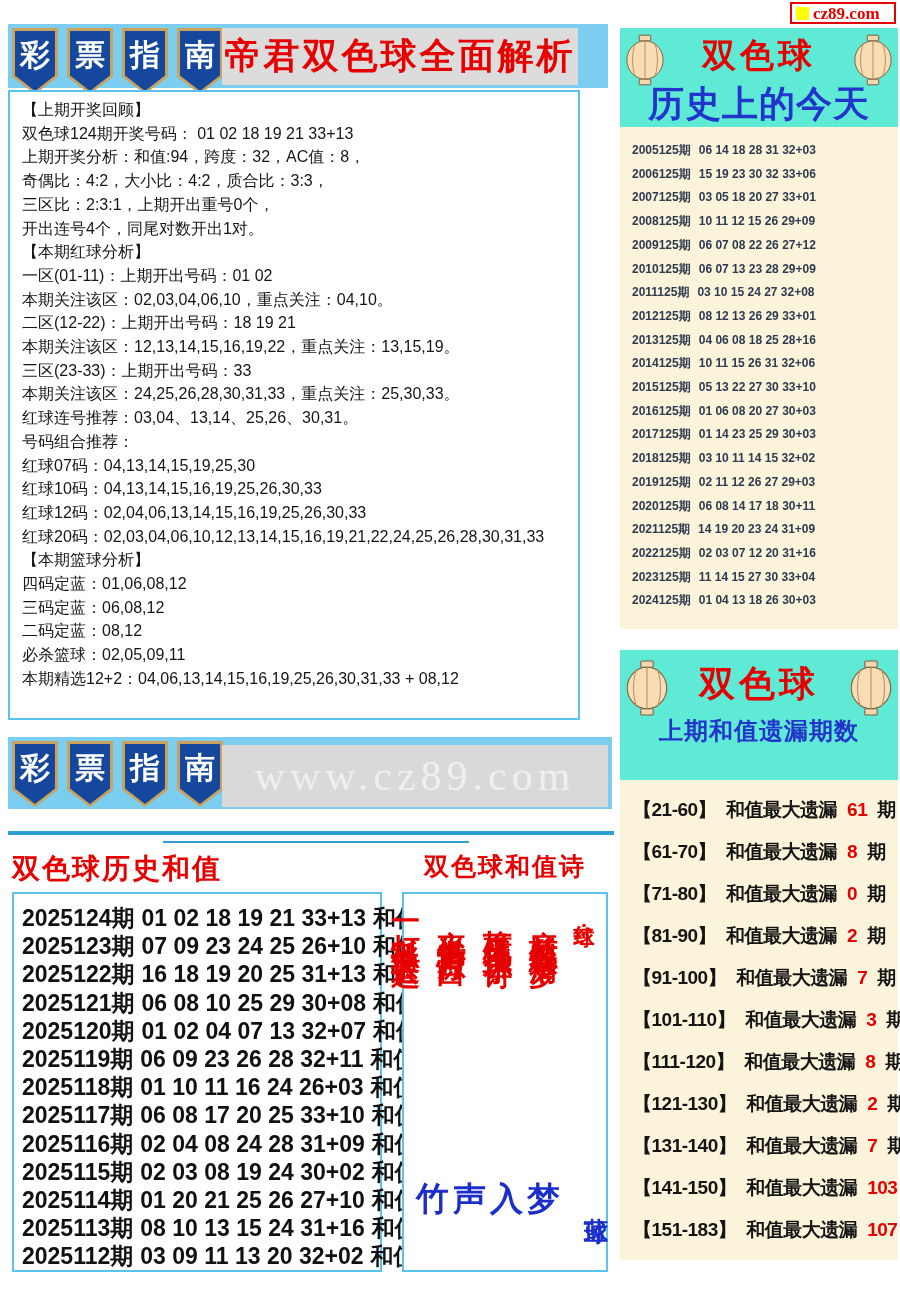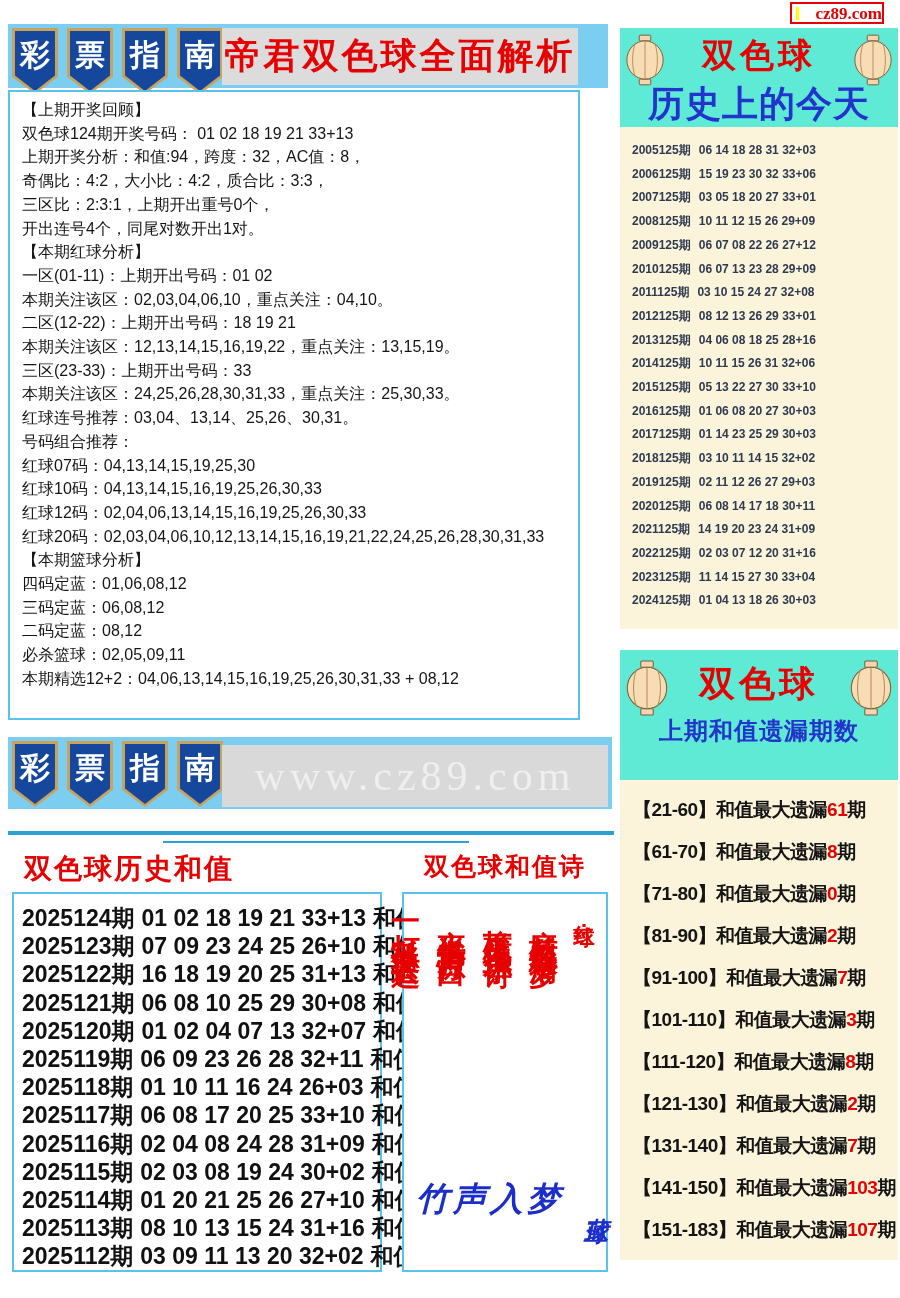--- a/index.html
+++ b/index.html
@@ -1,22 +1,22 @@
 <!DOCTYPE html>
 <html><head>
 <meta charset="utf-8">
 <style>
   html,body{margin:0;padding:0;}
   body{
     width:900px;height:1298px;position:relative;background:#ffffff;
     font-family:"Liberation Sans","DejaVu Sans",sans-serif;overflow:hidden;
   }
   
-  .cz-badge{position:absolute;left:790px;top:2px;width:94px;height:22px;background:#fff;
-    border:2px solid #e60000;display:flex;align-items:center;gap:16px;padding-left:4px;box-sizing:border-box;}
+  .cz-badge{position:absolute;left:790px;top:2px;width:106px;height:22px;background:#fff;
+    border:2px solid #e60000;display:flex;align-items:center;gap:4px;padding-left:4px;box-sizing:border-box;}
   .cz-square{width:13px;height:13px;background:#ffff00;}
   .cz-text{color:#e60000;font-family:"Liberation Serif",serif;font-weight:bold;font-size:17px;line-height:1;}
 
   
   .band{position:absolute;background:#7bceef;}
   .band1{left:8px;top:24px;width:600px;height:64px;}
   .band2{left:8px;top:737px;width:604px;height:72px;}
   .badges{position:absolute;display:flex;gap:9px;}
   .badges1{left:12px;top:28px;}
   .badges2{left:12px;top:741px;}
@@ -52,44 +52,44 @@
   .rt-row .nums{margin-left:8px;}
 
   
   .rb-panel{position:absolute;left:620px;top:650px;width:278px;}
   .rb-header{height:130px;}
   .rb-header .hdr-red{font-size:36px;padding-top:10px;}
   .rb-header .hdr-blue{font-size:24px;margin-top:6px;}
   .rb-header .lantern{top:10px;}
   .rb-list{background:#fbf3da;padding:9px 0 9px 13px;}
   .rb-item{height:42px;display:flex;align-items:center;font-weight:bold;font-size:19px;
-    color:#141414;white-space:nowrap;letter-spacing:-0.5px;}
+    color:#141414;white-space:nowrap;letter-spacing:-0.5px;gap:10px;}
   .red-val{color:#e60000;}
 
   
   .hr1{position:absolute;left:8px;top:831px;width:606px;height:4px;background:#2e9fd4;}
   .hr2{position:absolute;left:163px;top:841px;width:306px;height:2px;background:#2e9fd4;}
 
   
-  .sum-title{position:absolute;left:24px;top:850px;color:#e60000;font-size:28px;font-weight:bold;letter-spacing:2px;}
+  .sum-title{position:absolute;left:12px;top:850px;color:#e60000;font-size:28px;font-weight:bold;letter-spacing:2px;}
   .sum-box{position:absolute;left:12px;top:892px;width:370px;height:380px;box-sizing:border-box;
     border:2px solid #59c3ee;background:#fff;padding:10px 0 0 8px;}
   .sum-row{font-weight:bold;font-size:23px;line-height:28.2px;color:#111;white-space:nowrap;}
   .sum-row .balls{margin-left:7px;}
   .sum-row .sumlbl{margin-left:7px;}
 
   
   .poem-title{position:absolute;left:402px;top:850px;width:206px;text-align:center;
     color:#e60000;font-size:25px;font-weight:bold;letter-spacing:2px;}
   .poem-box{position:absolute;left:402px;top:892px;width:206px;height:380px;box-sizing:border-box;
     border:2px solid #59c3ee;background:#fff;}
   .poem-cols{position:absolute;top:12px;right:8px;display:flex;flex-direction:row-reverse;gap:6px;}
   .poem-label{writing-mode:vertical-rl;color:#e60000;font-weight:bold;font-size:21px;letter-spacing:2px;padding-top:2px;}
   .poem-col{writing-mode:vertical-rl;color:#e60000;font-weight:bold;font-size:29px;letter-spacing:5px;height:310px;}
-  .poem-footer{position:absolute;left:12px;top:283px;display:flex;align-items:center;gap:16px;font-style:italic;}
+  .poem-footer{position:absolute;left:12px;top:283px;display:flex;align-items:center;gap:16px;}
   .poem-blue{color:#1b2ecc;font-size:33px;font-weight:bold;letter-spacing:4px;white-space:nowrap;}
   .poem-blue-label{writing-mode:vertical-rl;color:#1b2ecc;font-size:24px;font-weight:bold;letter-spacing:2px;}
 </style>
 </head>
 <body>
 
 <div class="cz-badge">
   <span class="cz-square"></span>
   <span class="cz-text">cz89.com</span>
 </div>

